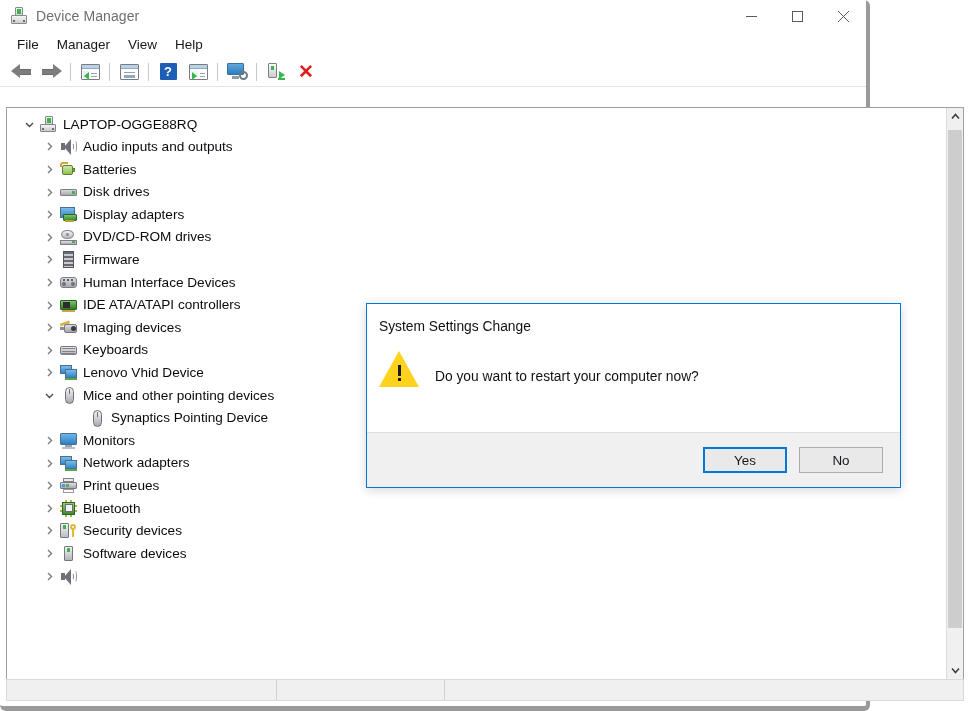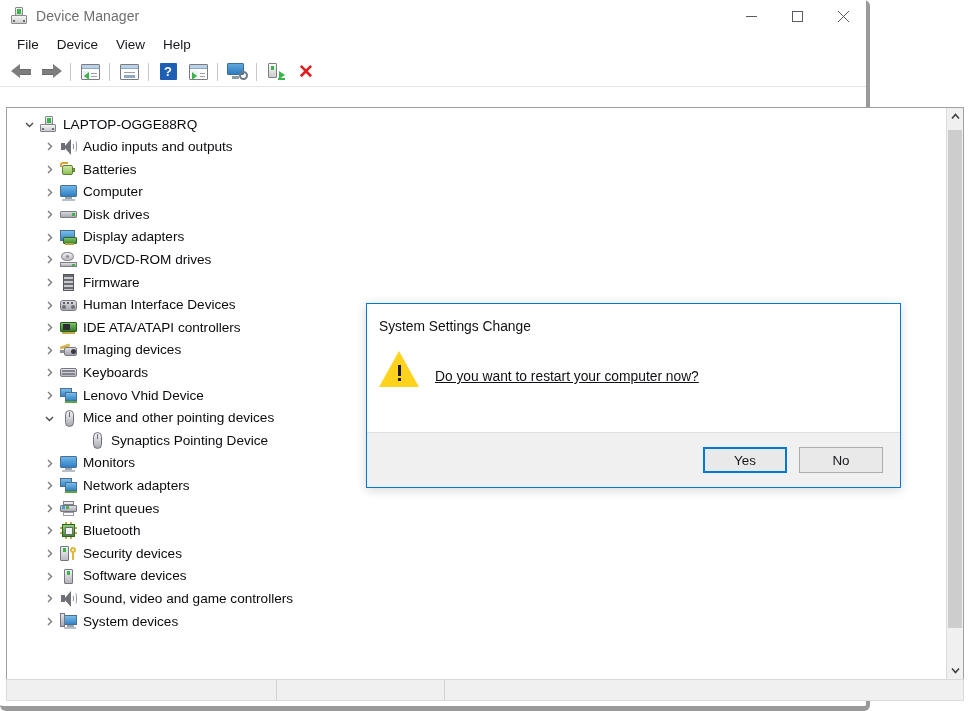--- a/index.html
+++ b/index.html
@@ -377,21 +377,21 @@
   .warn-icon .dot {
     position: absolute; left: 18.5px; top: 27px;
     width: 3px; height: 3px; background: #1b1b1b;
   }
   .dlg-msgs { padding-left: 16px; padding-top: 2px; }
   .dlg-line {
     font-size: 13.8px;
     color: #111115;
     line-height: 1.35;
   }
-  .dlg-line.second { margin-top: 19px; text-decoration: underline; }
+  .dlg-line.second { margin-top: 19px; }
   .dlg-footer {
     height: 55px;
     background: #f0f0f0;
     border-top: 1px solid #dfdfdf;
     display: flex;
     align-items: center;
     justify-content: flex-end;
     padding-right: 17px;
     gap: 12px;
   }
@@ -438,21 +438,21 @@
         <svg width="11" height="11" viewBox="0 0 11 11">
             <line x1="0" y1="0" x2="11" y2="11" stroke="#5a5a6a" stroke-width="1"></line>
             <line x1="11" y1="0" x2="0" y2="11" stroke="#5a5a6a" stroke-width="1"></line>
           </svg>
       </div>
     </div>
   </div>
 
   <div class="menubar">
     <div class="menu-item">File</div>
-    <div class="menu-item">Device</div>
+    <div class="menu-item">Manager</div>
     <div class="menu-item">View</div>
     <div class="menu-item">Help</div>
   </div>
 
   <div class="toolbar">
     <div class="tb-btn">
       <div class="arrow arrow-left">
           <div class="shaft"></div>
           <div class="head"></div>
         </div>
@@ -559,33 +559,20 @@
           </span>
         <span class="ico ic-batt">
             <i class="cord"></i>
             <i class="body"></i>
             <i class="cap"></i>
           </span>
         <span class="lbl">Batteries</span>
       </div>
 
 
-      <div class="row lvl1">
-        <span class="chev">
-            <svg width="9" height="9" viewBox="0 0 9 9">
-              <polyline points="3,1 6.5,4.5 3,8" fill="none" stroke="#7b7b7b" stroke-width="1.4"></polyline>
-            </svg>
-          </span>
-        <span class="ico ic-mon">
-            <i class="scr"></i>
-            <i class="st"></i>
-            <i class="ft"></i>
-          </span>
-        <span class="lbl">Computer</span>
-      </div>
 
       <div class="row lvl1">
         <span class="chev">
             <svg width="9" height="9" viewBox="0 0 9 9">
               <polyline points="3,1 6.5,4.5 3,8" fill="none" stroke="#7b7b7b" stroke-width="1.4"></polyline>
             </svg>
           </span>
         <span class="ico ic-disk">
             <i class="b"></i>
             <i class="g"></i>
@@ -829,38 +816,23 @@
             <svg width="9" height="9" viewBox="0 0 9 9">
               <polyline points="3,1 6.5,4.5 3,8" fill="none" stroke="#7b7b7b" stroke-width="1.4"></polyline>
             </svg>
           </span>
         <span class="ico ic-spk">
             <i class="c"></i>
             <i class="t"></i>
             <i class="w1"></i>
             <i class="w2"></i>
           </span>
-        <span class="lbl">Sound, video and game controllers</span>
-      </div>
-
-
-      <div class="row lvl1">
-        <span class="chev">
-            <svg width="9" height="9" viewBox="0 0 9 9">
-              <polyline points="3,1 6.5,4.5 3,8" fill="none" stroke="#7b7b7b" stroke-width="1.4"></polyline>
-            </svg>
-          </span>
-        <span class="ico ic-sys">
-            <i class="m"></i>
-            <i class="tw"></i>
-            <i class="st"></i>
-            <i class="ft"></i>
-          </span>
-        <span class="lbl">System devices</span>
-      </div>
+      </div>
+
+
 
       <div class="row lvl1">
         
         
         
       </div>
 
     </div>
 
     <div class="vscroll">

